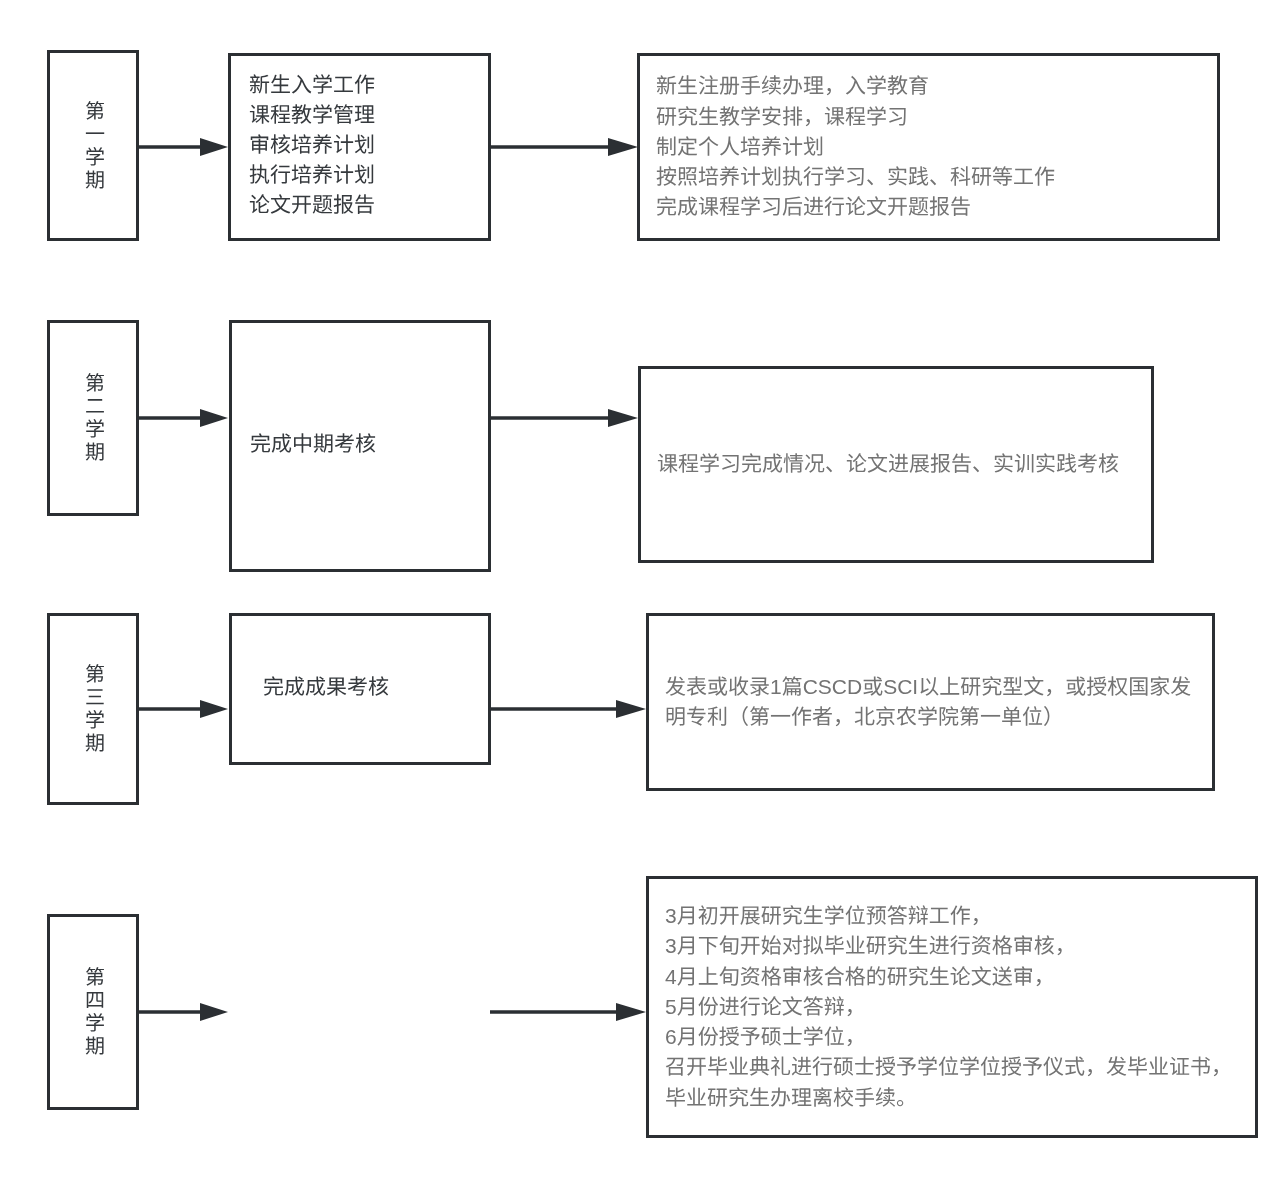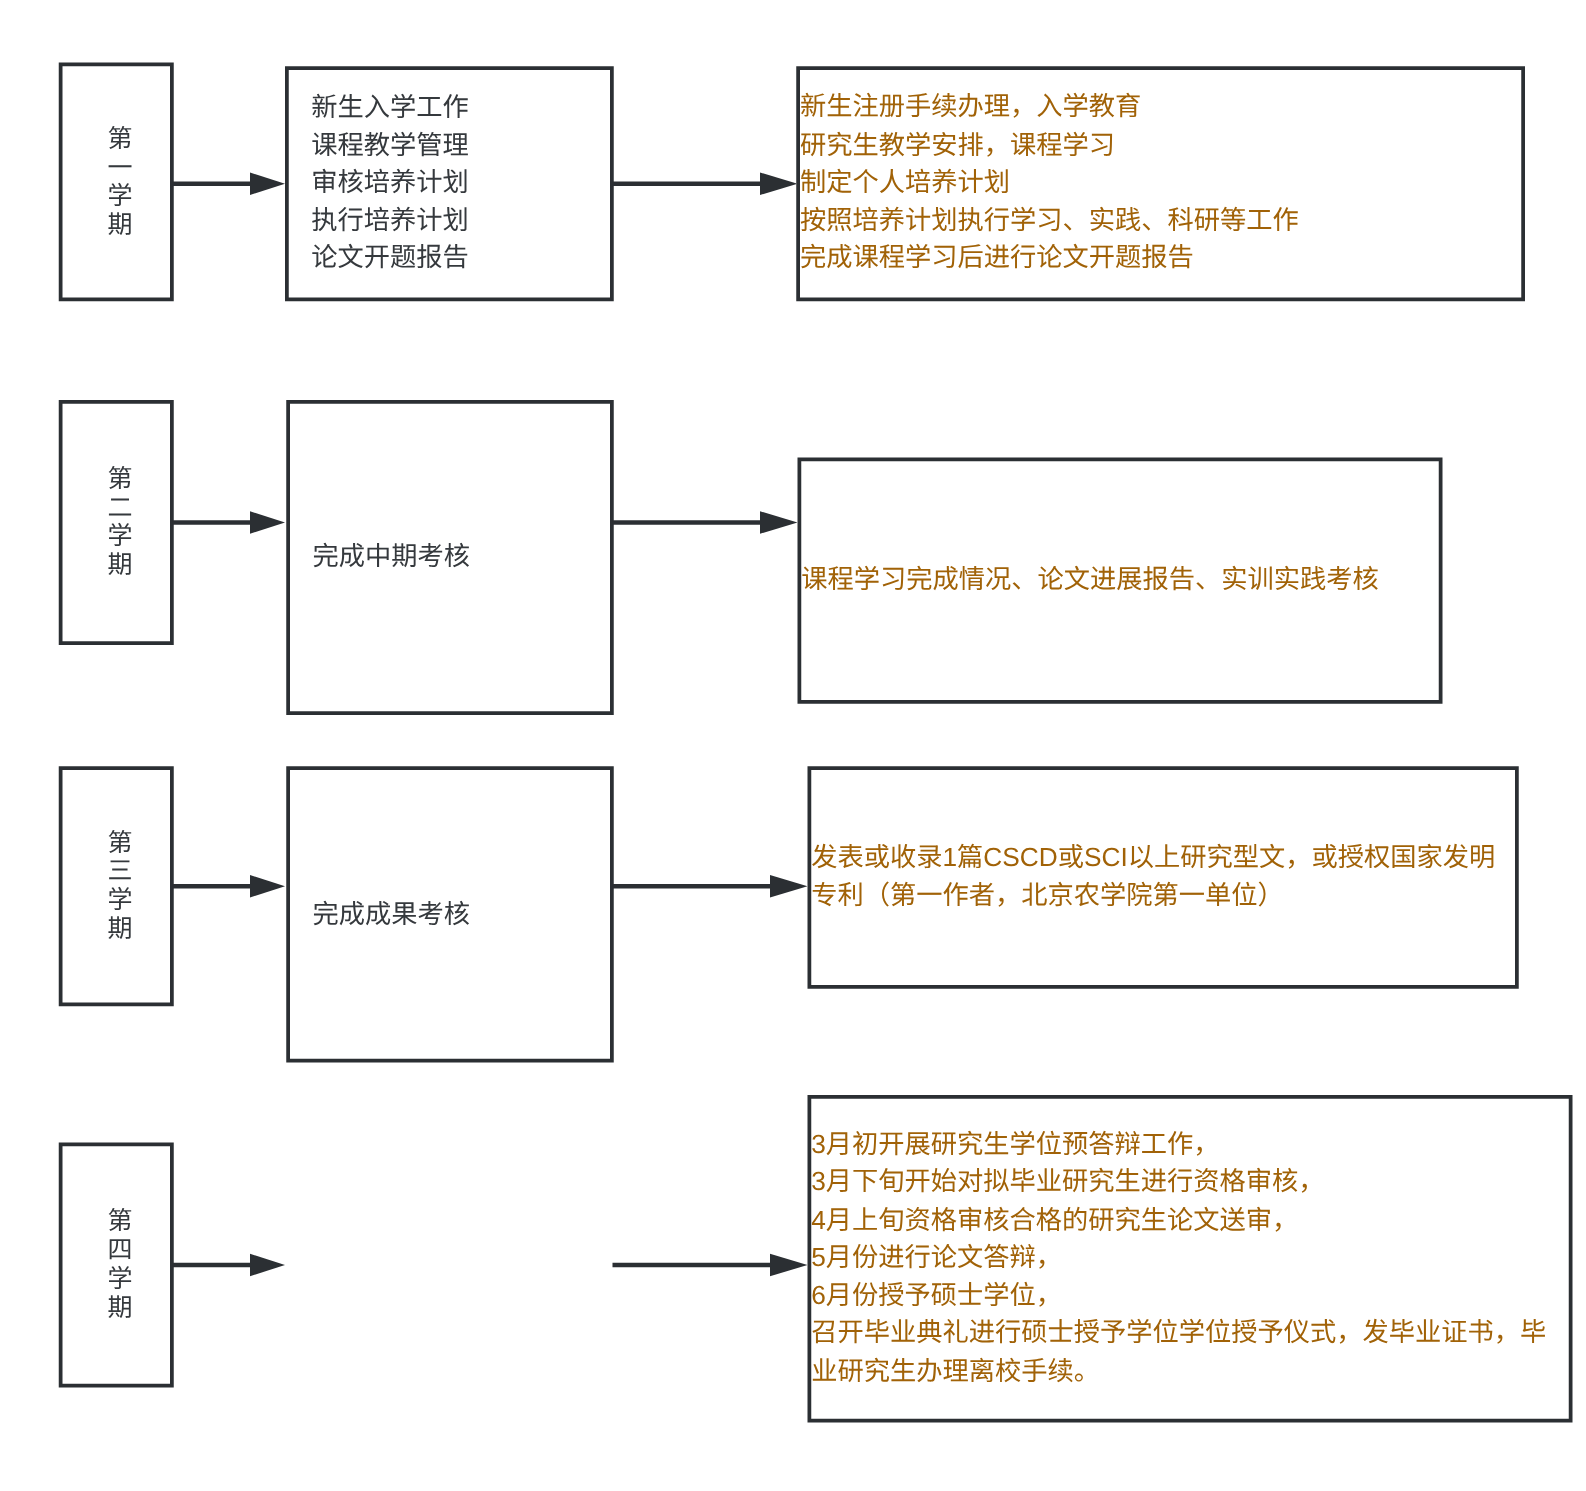--- a/index.html
+++ b/index.html
@@ -44,39 +44,40 @@
     font-size: 20px;
     line-height: 1.45;
     letter-spacing: 3px;
     color: #35393d;
     white-space: nowrap;
   }
 
   
   .node.task {
     justify-content: flex-start;
+    font-family: Liberation Mono, monospace;
   }
   .task-lines {
     padding-left: 18px;
     font-size: 21px;
     line-height: 1.42;
     color: #35393d;
     white-space: pre-wrap;
   }
 
   
   .node.detail {
     justify-content: flex-start;
   }
   .detail-lines {
-    padding-left: 0;
+    padding-left: 16px;
     padding-right: 12px;
     font-size: 21px;
     line-height: 1.44;
-    color: #a16207;
+    color: #737373;
     white-space: pre-wrap;
   }
 
   
   .arrow {
     position: absolute;
     height: 22px;
     display: block;
     pointer-events: none;
   }
@@ -154,21 +155,21 @@
     <span class="term-label">第三学期</span>
   </div>
 
   <div class="arrow" style="left:138px; top:698px; width:92px;">
     <svg width="92" height="22" viewBox="0 0 92 22" aria-hidden="true">
       <line x1="0" y1="11" x2="66" y2="11" stroke="#2b2f33" stroke-width="3.5"></line>
       <polygon points="62,2 90,11 62,20" fill="#2b2f33"></polygon>
     </svg>
   </div>
 
-  <div class="node task" style="left:229px; top:613px; width:262px; height:237px;">
+  <div class="node task" style="left:229px; top:613px; width:262px; height:152px;padding-left:13px;">
     <div class="task-lines">完成成果考核</div>
   </div>
 
   <div class="arrow" style="left:490px; top:698px; width:158px;">
     <svg width="158" height="22" viewBox="0 0 158 22" aria-hidden="true">
       <line x1="0" y1="11" x2="130" y2="11" stroke="#2b2f33" stroke-width="3.5"></line>
       <polygon points="126,2 156,11 126,20" fill="#2b2f33"></polygon>
     </svg>
   </div>
 

